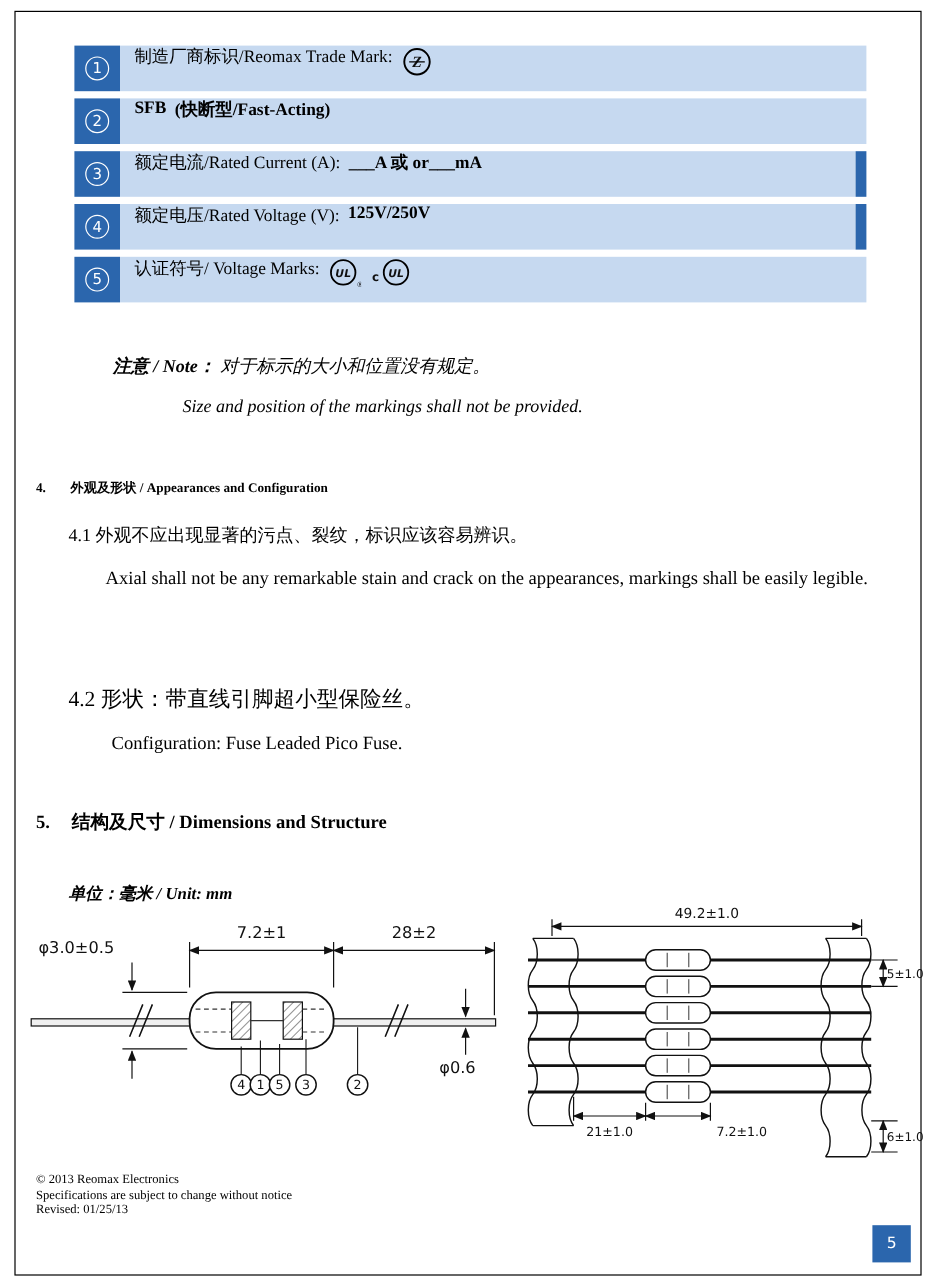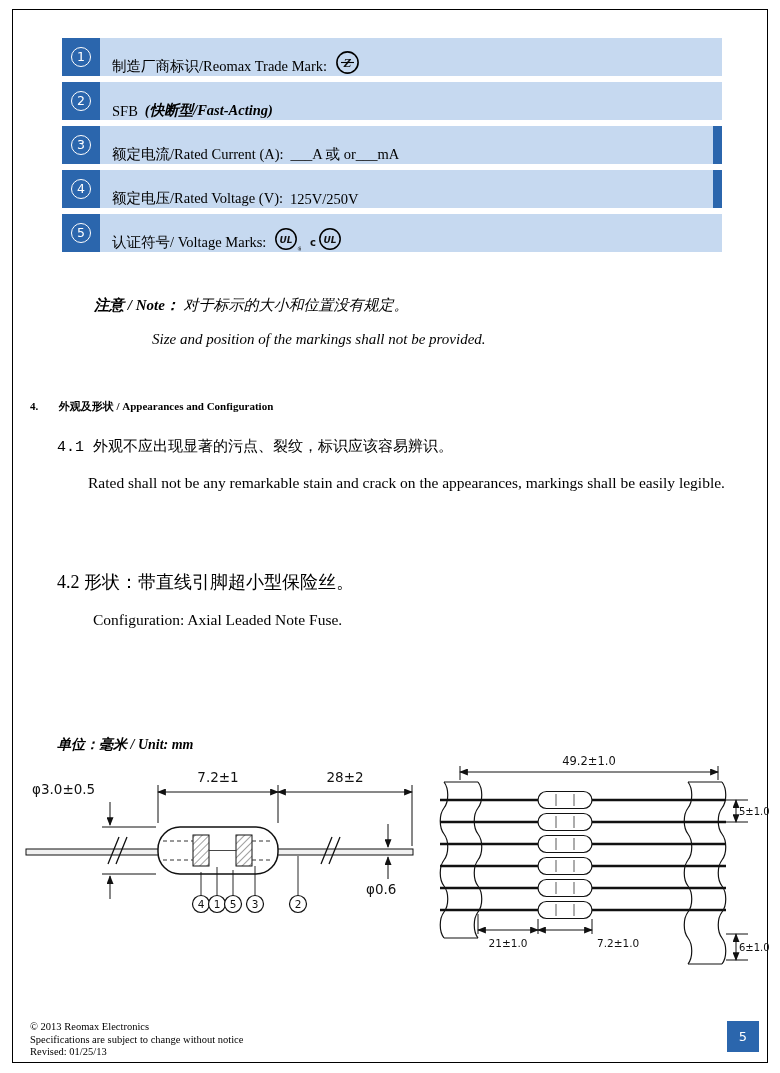--- a/index.html
+++ b/index.html
@@ -20,45 +20,45 @@
   
   .mtable{position:absolute;left:62px;top:38px;width:660px;}
   .mrow{display:flex;align-items:stretch;height:38px;margin-bottom:6px;}
   .mnum{width:38px;background:var(--accent);color:#fff;display:flex;align-items:center;justify-content:center;flex:0 0 38px;}
   .circled{
     width:20px;height:20px;border:1.6px solid #fff;border-radius:50%;
     display:flex;align-items:center;justify-content:center;font-size:12.5px;
     font-family:"DejaVu Sans",sans-serif;line-height:1;
   }
   .mcell{
-    flex:1;background:var(--rowbg);display:flex;align-items:flex-end;
+    flex:1;background:var(--rowbg);display:flex;align-items:flex-start;
     padding:0 12px;font-size:14.5px;gap:7px;white-space:nowrap;
   }
   .mcap{flex:0 0 9px;background:var(--accent);}
-  .mcell b{font-weight:normal;}
-  .mcell .it{font-style:italic;font-weight:bold;}
+  .mcell b{font-weight:bold;}
+  .mcell .it{font-weight:bold;}
   
   .note1{position:absolute;left:62px;top:296px;font-size:15px;font-style:italic;white-space:nowrap;margin-left:32px;}
   .note1 .nlabel{font-weight:bold;}
   .note2{position:absolute;left:152px;top:331px;font-size:15px;font-style:italic;white-space:nowrap;text-align:right;}
   
   .h4{position:absolute;left:30px;top:399px;font-weight:bold;font-size:11px;white-space:nowrap;}
   .h4 .num, .h5 .num{display:inline-block;width:26px;}
-  .p41zh{position:absolute;left:57px;top:437px;font-size:15px;white-space:nowrap;font-family:Liberation Mono, monospace;}
+  .p41zh{position:absolute;left:57px;top:437px;font-size:15px;white-space:nowrap;}
   .p41en{position:absolute;left:88px;top:464px;width:664px;font-size:15.5px;line-height:37px;text-align:justify;}
   .p42zh{position:absolute;left:57px;top:570px;font-size:18px;white-space:nowrap;}
   .p42en{position:absolute;left:93px;top:611px;font-size:15.5px;white-space:nowrap;}
   .h5{position:absolute;left:30px;top:675px;font-weight:bold;font-size:15.5px;white-space:nowrap;}
   .unit{position:absolute;left:57px;top:707px;font-size:14px;font-weight:bold;font-style:italic;white-space:nowrap;margin-top:29px;}
   
   .draw-left{position:absolute;left:16px;top:752px;}
   .draw-right{position:absolute;left:438px;top:752px;}
   svg text{font-family:"DejaVu Sans","Liberation Sans",sans-serif;fill:#111;}
   
-  .footer{position:absolute;left:30px;top:1021px;font-size:10.5px;line-height:12.5px;white-space:nowrap;}
+  .footer{position:absolute;left:30px;top:978px;font-size:10.5px;line-height:12.5px;white-space:nowrap;}
   .pagebadge{
     position:absolute;left:727px;top:1021px;width:32px;height:31px;background:var(--accent);
     color:#fff;display:flex;align-items:center;justify-content:center;
     font-size:13px;font-family:"DejaVu Sans",sans-serif;
   }
 </style>
 </head>
 <body>
 
 <div class="page">
@@ -136,24 +136,28 @@
     <span class="nlabel">注意 / Note：</span>
     <span>对于标示的大小和位置没有规定。</span>
   </div>
   <div class="note2">Size and position of the markings shall not be provided.</div>
 
   <div class="h4">
     <span class="num">4.</span>
     <span>外观及形状 / Appearances and Configuration</span>
   </div>
   <div class="p41zh">4.1 外观不应出现显著的污点、裂纹，标识应该容易辨识。</div>
-  <div class="p41en">Rated shall not be any remarkable stain and crack on the appearances, markings shall be easily legible.</div>
+  <div class="p41en">Axial shall not be any remarkable stain and crack on the appearances, markings shall be easily legible.</div>
   <div class="p42zh">4.2 形状：带直线引脚超小型保险丝。</div>
-  <div class="p42en">Configuration:  Axial Leaded Note Fuse.</div>
-
+  <div class="p42en">Configuration:  Fuse Leaded Pico Fuse.</div>
+
+  <div class="h5">
+    <span class="num">5.</span>
+    <span>结构及尺寸 / Dimensions and Structure</span>
+  </div>
   <div class="unit">单位：毫米 / Unit: mm</div>
 
   <svg class="draw-left" width="420" height="178" viewBox="0 0 420 178">
     <defs>
       <marker id="arrL" viewBox="0 0 10 8" markerWidth="9" markerHeight="7" refX="9" refY="4" orient="auto-start-reverse">
         <path d="M0,0 L10,4 L0,8 Z" fill="#111"></path>
       </marker>
       <pattern id="hatchL" width="5" height="5" patternUnits="userSpaceOnUse" patternTransform="rotate(45)">
         <line x1="0" y1="0" x2="0" y2="5" stroke="#444" stroke-width="1"></line>
       </pattern>

